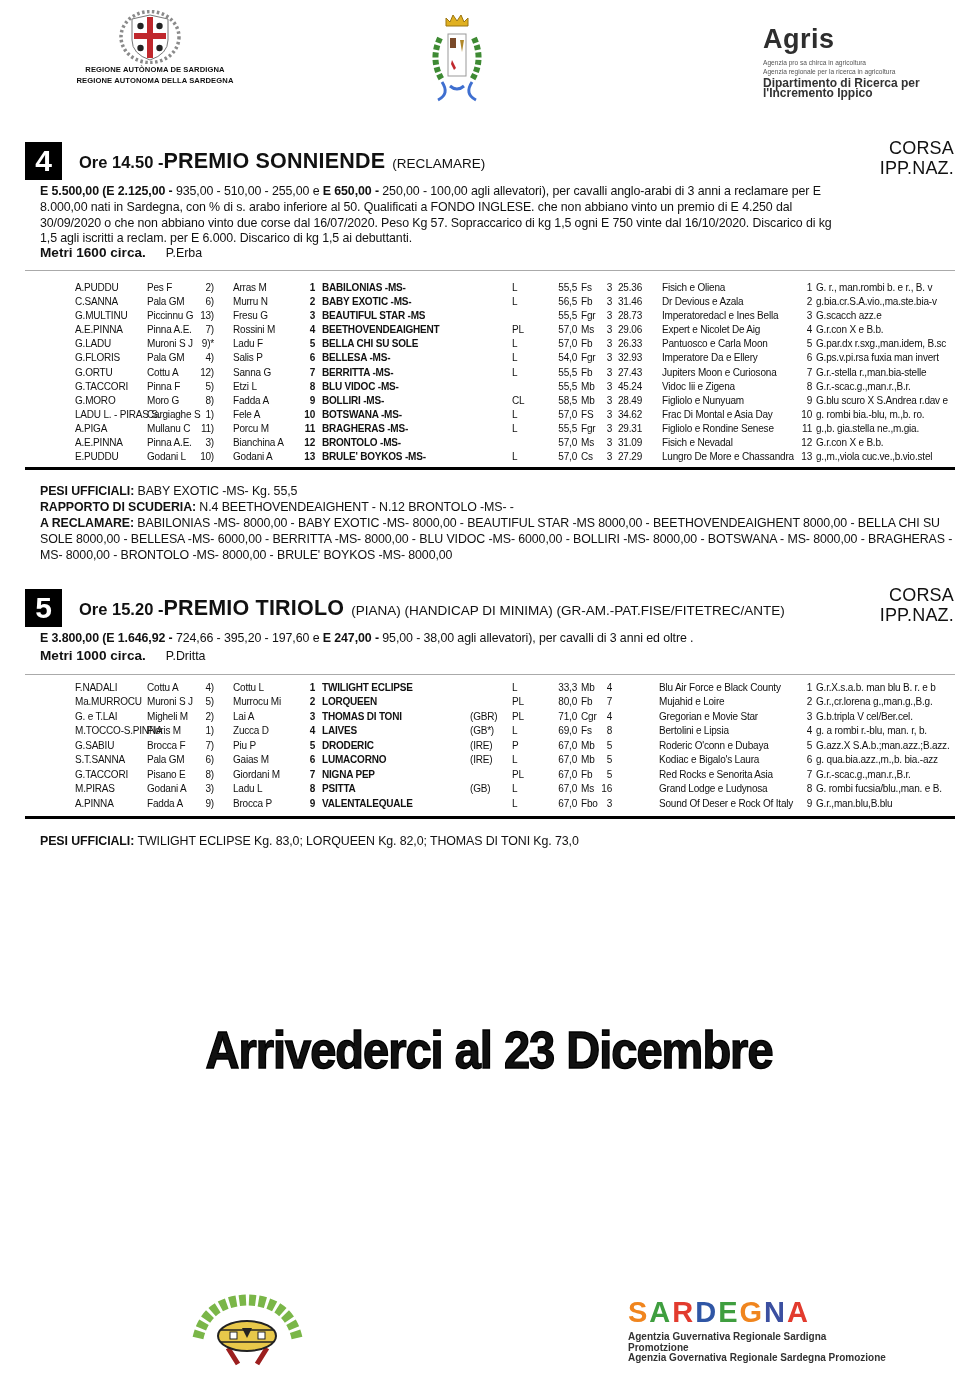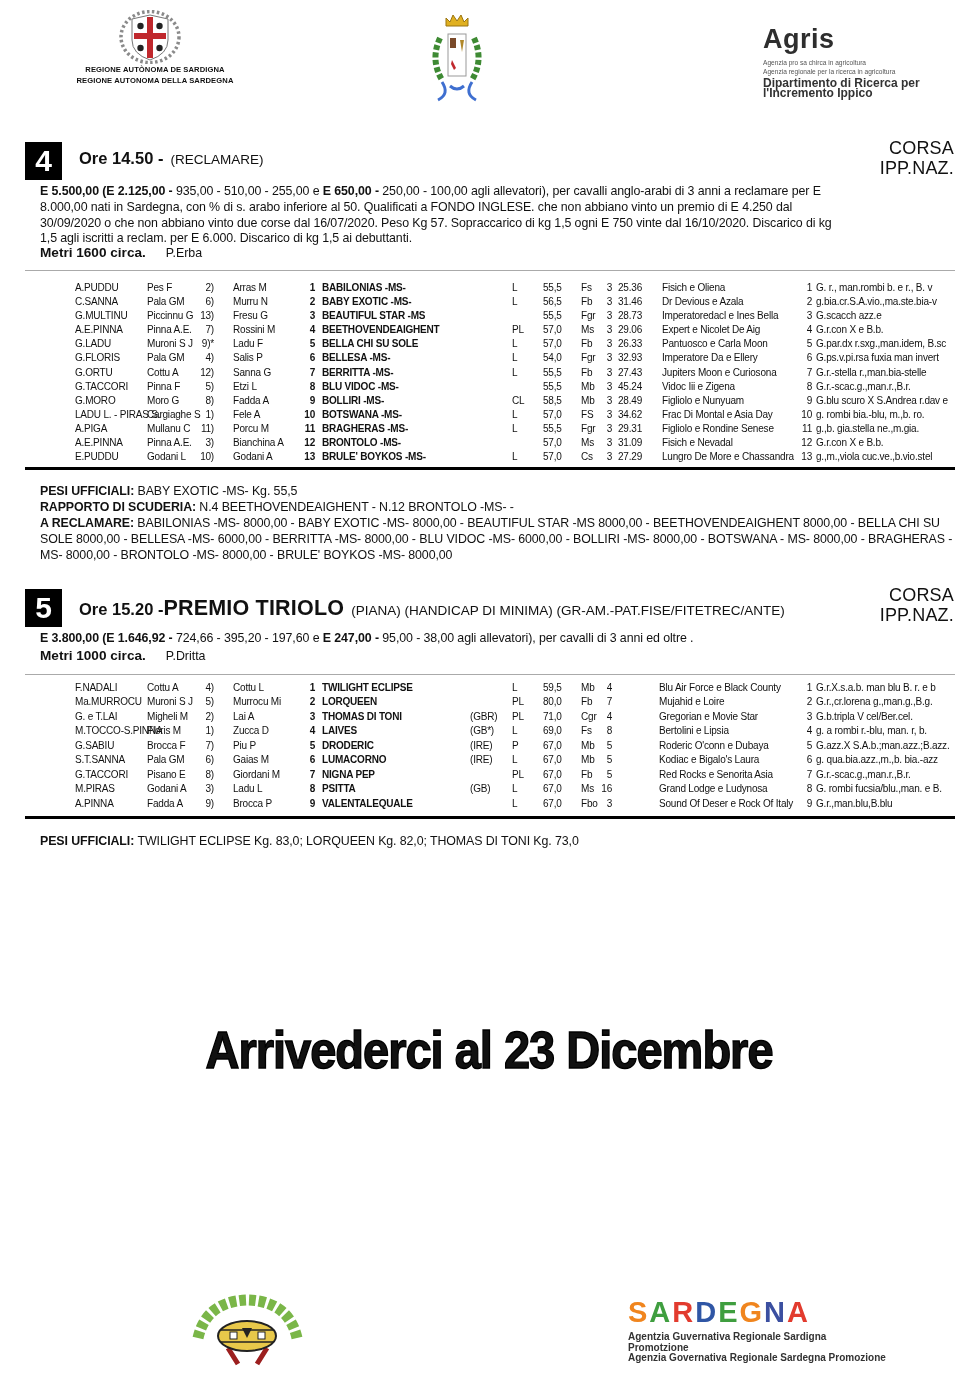--- a/index.html
+++ b/index.html
@@ -40,21 +40,21 @@
   .race5 .trow{height:14.45px;}
   .trow span{position:absolute;top:0;white-space:nowrap;font-size:10px;line-height:14px;letter-spacing:-0.2px;}
   .c-owner{left:75px;}
   .c-trainer{left:147px;}
   .c-draw{left:183px;width:31px;text-align:right;}
   .c-jockey{left:233px;}
   .c-num{left:294px;width:21px;text-align:right;font-weight:bold;font-size:10.6px;}
   .c-horse{left:322px;font-weight:bold;font-size:10.6px;letter-spacing:0.2px;}
   .c-country{left:470px;}
   .c-shoe{left:512px;}
-  .c-weight{left:543px;width:34px;}
+  .c-weight{left:543px;width:34px;text-align:right;}
   .c-coat{left:581px;}
   .c-age{left:596px;width:16px;text-align:right;}
   .c-record{left:618px;}
   .c-parents{left:650px;padding-left:12px;}
   .race5 .c-parents{left:647px;}
   .c-colnum{left:795px;width:17px;text-align:right;}
   .c-colors{left:816px;}
 
   
   .notes{left:40px;width:918px;font-size:12.4px;line-height:16px;letter-spacing:-0.1px;}
@@ -111,20 +111,21 @@
     <div class="agris-l1">Agenzia pro sa chirca in agricoltura</div>
     <div class="agris-l2">Agenzia regionale per la ricerca in agricoltura</div>
     <div class="agris-l3">Dipartimento di Ricerca per l'Incremento Ippico</div>
   </div>
 
   <div class="abs race-box" style="left:25px;top:142px;">
     <span>4</span>
   </div>
   <div class="abs race-title-line" style="left:79px;top:149px;">
     <span class="rt-time">Ore 14.50 - </span>
+    <span class="rt-name">PREMIO SONNIENDE</span>
     <span class="rt-sub">(RECLAMARE)</span>
   </div>
   <div class="abs corsa" style="top:139px;">
     <div>CORSA</div>
     <div>IPP.NAZ.</div>
   </div>
   <div class="abs conditions" style="top:184px;"><span class="b">E 5.500,00 (E 2.125,00 - </span><span>935,00 - 510,00 - 255,00 e </span><span class="b">E 650,00 - </span><span>250,00 - 100,00   agli allevatori), per cavalli anglo-arabi di 3 anni a reclamare per E 8.000,00 nati in Sardegna, con % di s. arabo inferiore al 50. Qualificati a FONDO INGLESE. che non abbiano vinto un premio di E 4.250 dal 30/09/2020 o che non abbiano vinto due corse dal 16/07/2020. Peso Kg 57. Sopraccarico di kg 1,5 ogni E 750 vinte dal 16/10/2020. Discarico di kg 1,5 agli iscritti a reclam. per E 6.000. Discarico di kg 1,5 ai debuttanti.</span></div>
   <div class="abs metri" style="top:245px;">
     <span class="metri-d">Metri 1600 circa.</span>
     <span class="metri-t">P.Erba</span>
@@ -364,21 +365,21 @@
   <div class="abs rule-thin" style="top:674px;"></div>
   <div class="abs entries race5" style="top:681px;">
       <div class="trow">
         <span class="c-owner">F.NADALI</span>
         <span class="c-trainer">Cottu A</span>
         <span class="c-draw">4)</span>
         <span class="c-jockey">Cottu L</span>
         <span class="c-num">1</span>
         <span class="c-horse">TWILIGHT ECLIPSE</span>
         <span class="c-shoe">L</span>
-        <span class="c-weight">59,5</span>
+        <span class="c-weight">33,3</span>
         <span class="c-coat">Mb</span>
         <span class="c-age">4</span>
         <span class="c-parents">Blu Air Force e Black County</span>
         <span class="c-colnum">1</span>
         <span class="c-colors">G.r.X.s.a.b. man blu B. r. e b</span>
       </div>
       <div class="trow">
         <span class="c-owner">Ma.MURROCU</span>
         <span class="c-trainer">Muroni S J</span>
         <span class="c-draw">5)</span>

